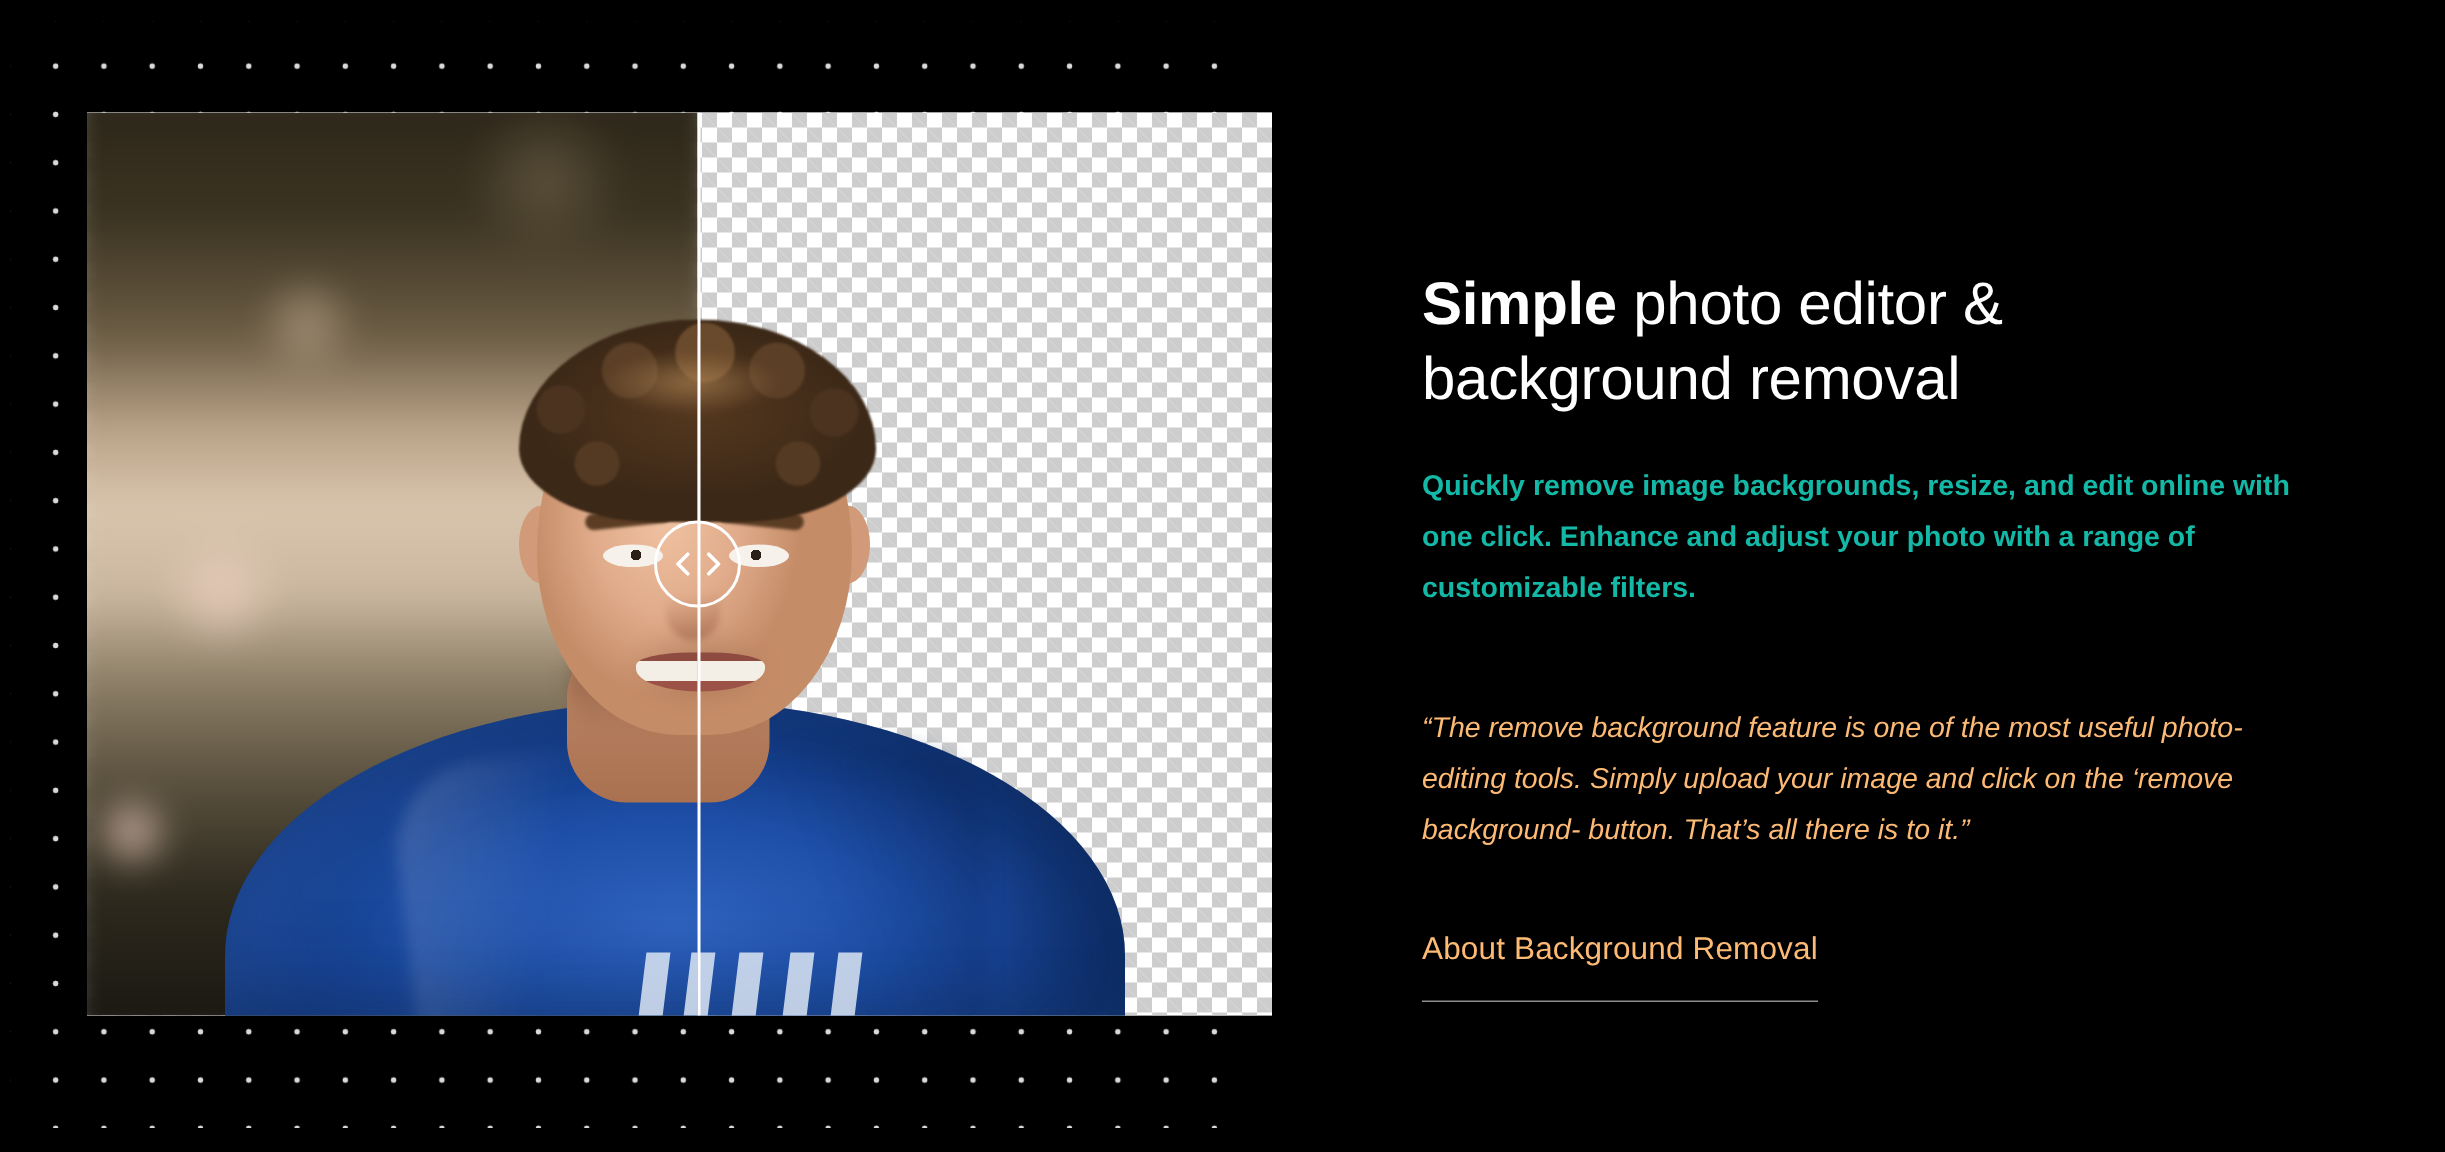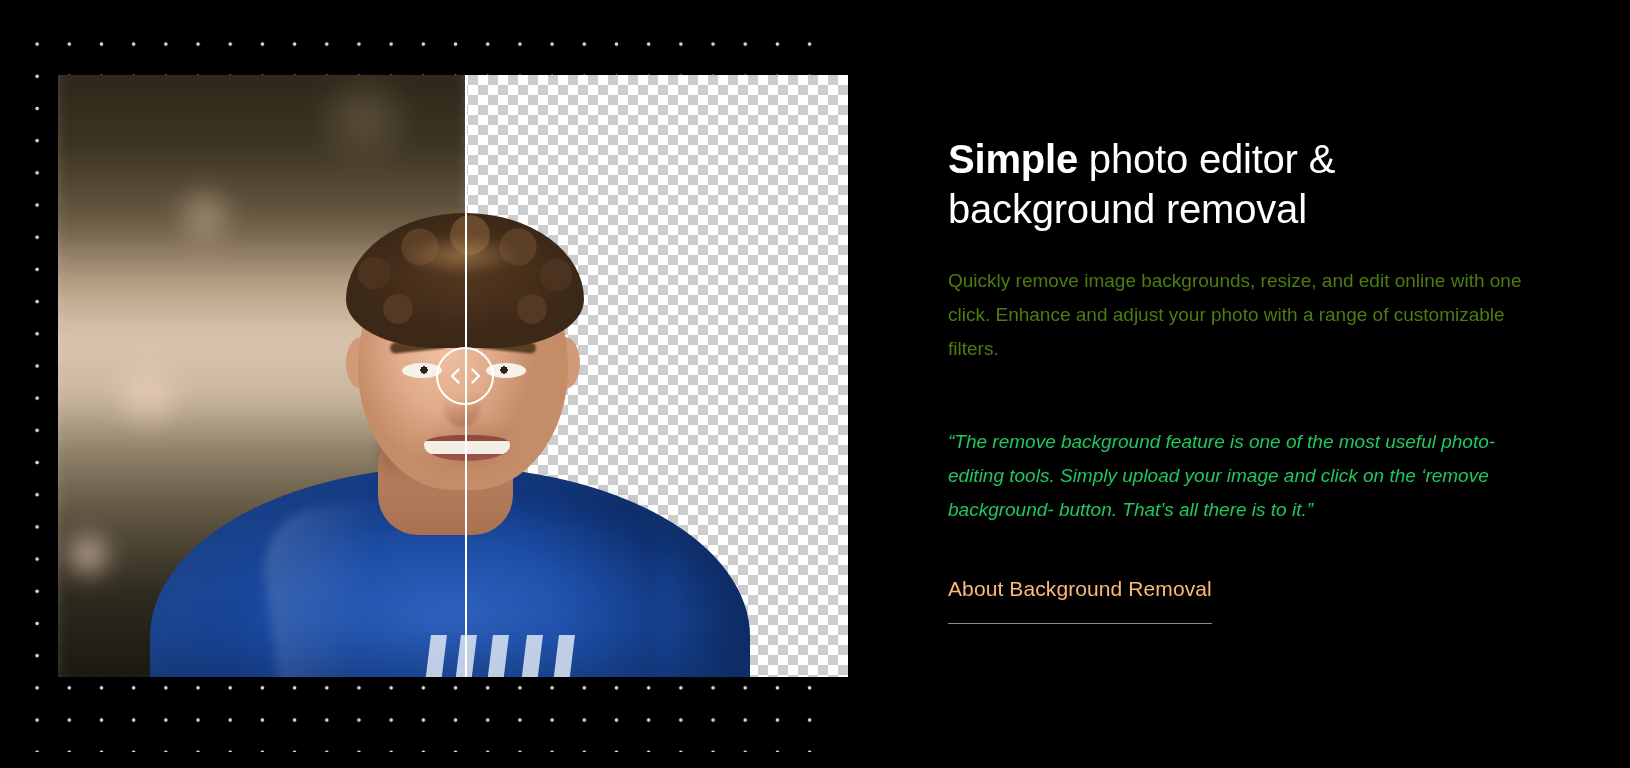--- a/index.html
+++ b/index.html
@@ -205,33 +205,33 @@
     display:flex; align-items:center; justify-content:center; gap:9px;
     z-index:7; cursor:ew-resize;
     background:rgba(255,255,255,0);
   }
   .knob svg{ display:block; }
 
   
   .copy-col{
     position:relative; z-index:4;
     padding:134px 80px 0 50px;
-    width:732px; flex:0 0 732px;
+    width:732px; flex:0 0 732px;margin-top:44px;
   }
   .headline{
     font-size:40px; line-height:1.25; font-weight:400;
     letter-spacing:-.2px; color:#fff; margin-bottom:30px;
   }
   .headline b{ font-weight:700; }
   .lede{
-    font-size:19px; line-height:1.78; color:#4d7c0f;
-    max-width:638px; margin-bottom:60px; font-weight:400;
+    font-size:19px; line-height:1.78; color:#14b8a6;
+    max-width:638px; margin-bottom:60px; font-weight:700;
   }
   .quote{
-    font-size:19px; line-height:1.78; color:#22c55e;
+    font-size:19px; line-height:1.78; color:#fdba74;
     font-style:italic; max-width:622px; margin-bottom:50px;
   }
   .link{
     display:inline-block; font-size:21px; color:#fdba74;
     text-decoration:none; padding-bottom:22px;
     border-bottom:1px solid #8d8d8d; letter-spacing:.1px;
   }
 </style>
 </head>
 <body>

